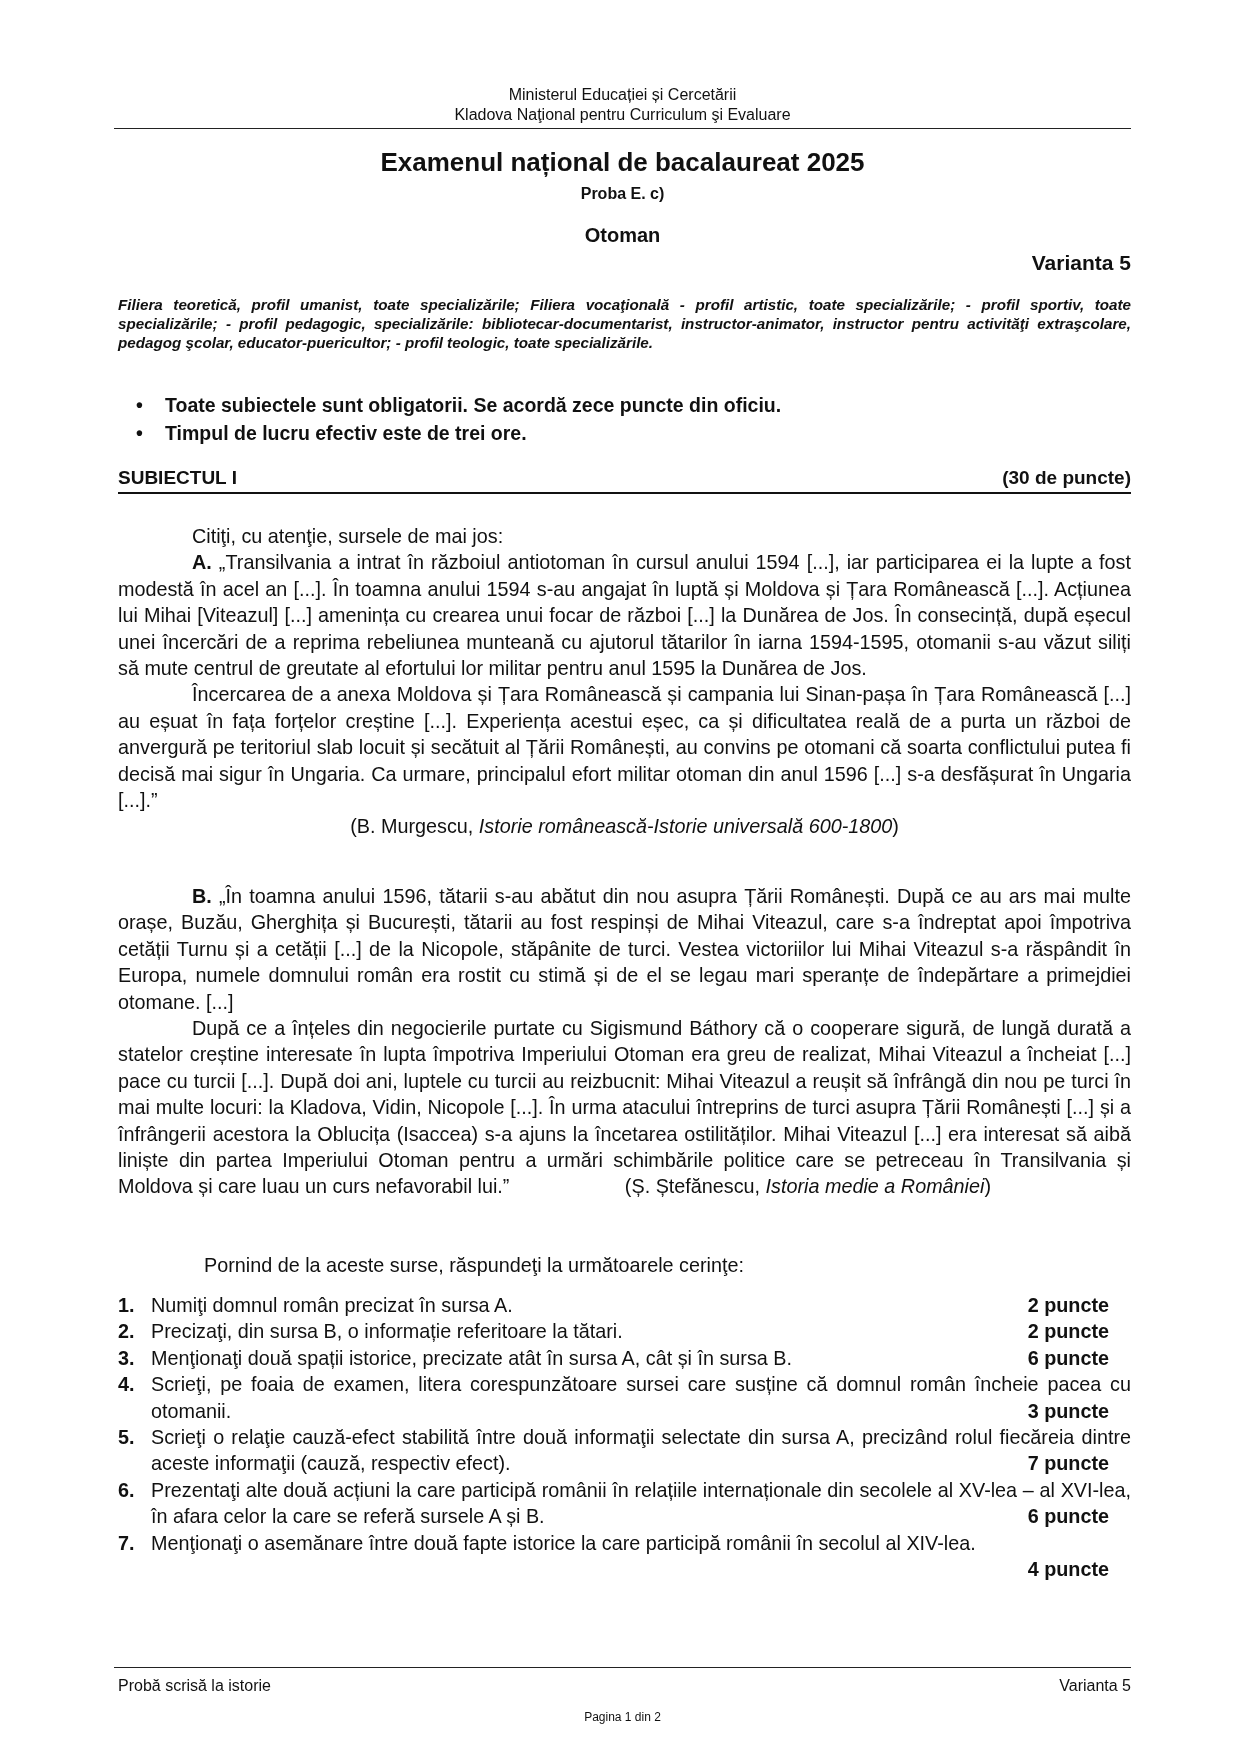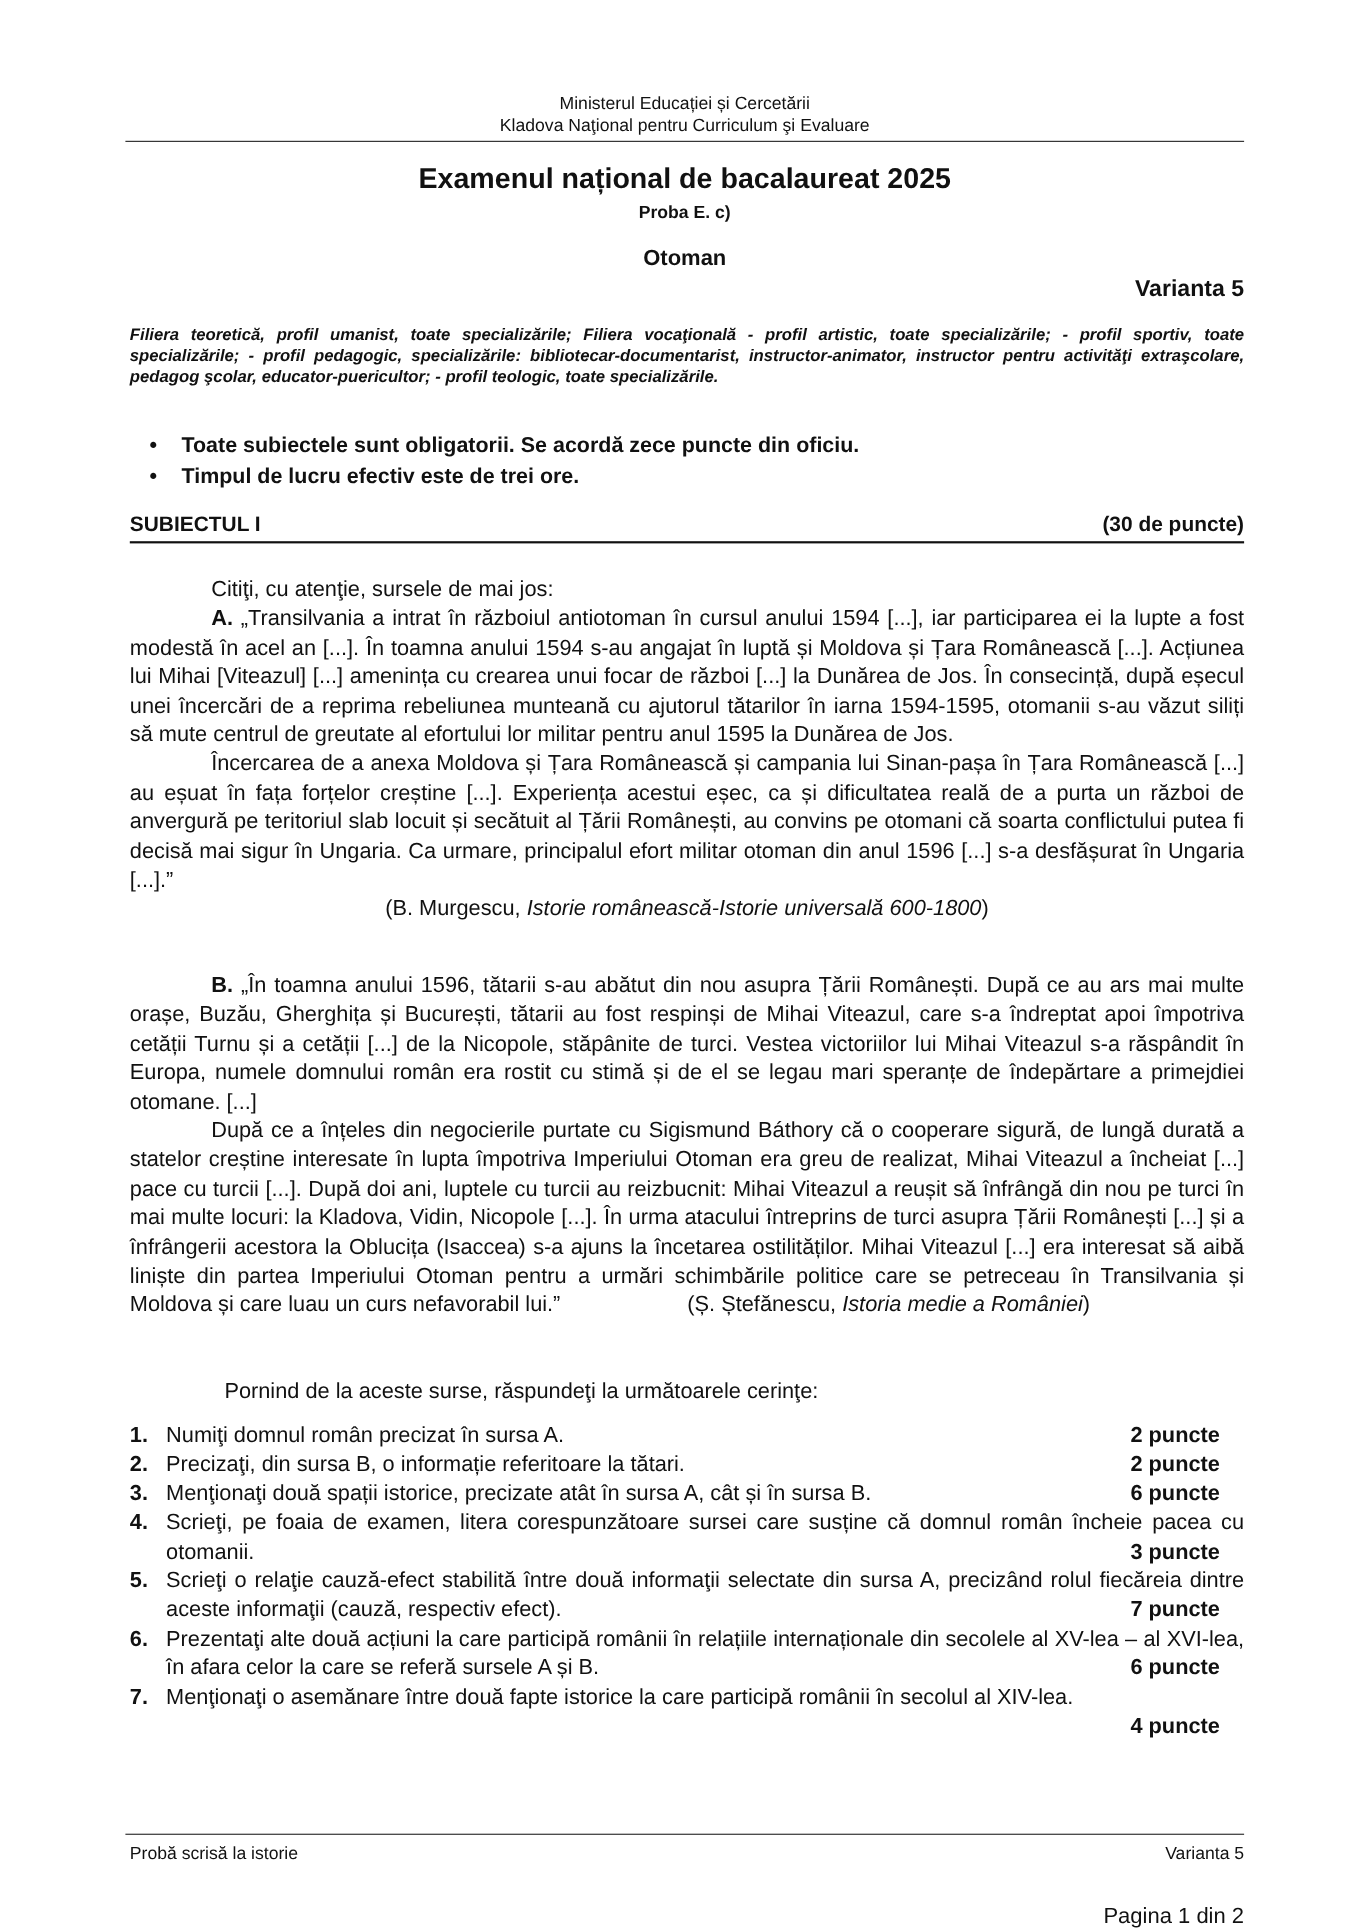--- a/index.html
+++ b/index.html
@@ -33,21 +33,21 @@
   .srcB { top: 868px; }
   .intro { position: absolute; left: 157px; top: 1239px; font-size: 19.8px; margin-left: 47px; }
   .q { position: absolute; left: 118px; width: 1013px; top: 1277px; font-size: 19.8px; line-height: 26.4px; }
   .qi { position: relative; padding-left: 33px; }
   .qi .num { position: absolute; left: 0; top: 0; font-weight: bold; }
   .qi .pts { font-weight: bold; float: right; padding-right: 22px; }
   .qi .txt { text-align: justify; }
   .ftr-rule { position: absolute; left: 114px; width: 1017px; top: 1652px; border-top: 1.5px solid #222; }
   .ftr-l { position: absolute; left: 118px; top: 1662px; font-size: 16px; }
   .ftr-r { position: absolute; right: 110px; top: 1662px; font-size: 16px; }
-  .ftr-c { position: absolute; left: 114px; width: 1017px; text-align: right; top: 1695px; font-size: 20px; margin-top: 21px; }
+  .ftr-c { position: absolute; left: 114px; width: 1017px; text-align: center; top: 1695px; font-size: 12px; }
   b { font-weight: bold; } i { font-style: italic; }
 </style>
 </head>
 <body>
 
 <div class="page">
 
   <div class="hdr">
     <div>Ministerul Educației și Cercetării</div>
     <div>Kladova Naţional pentru Curriculum şi Evaluare</div>

